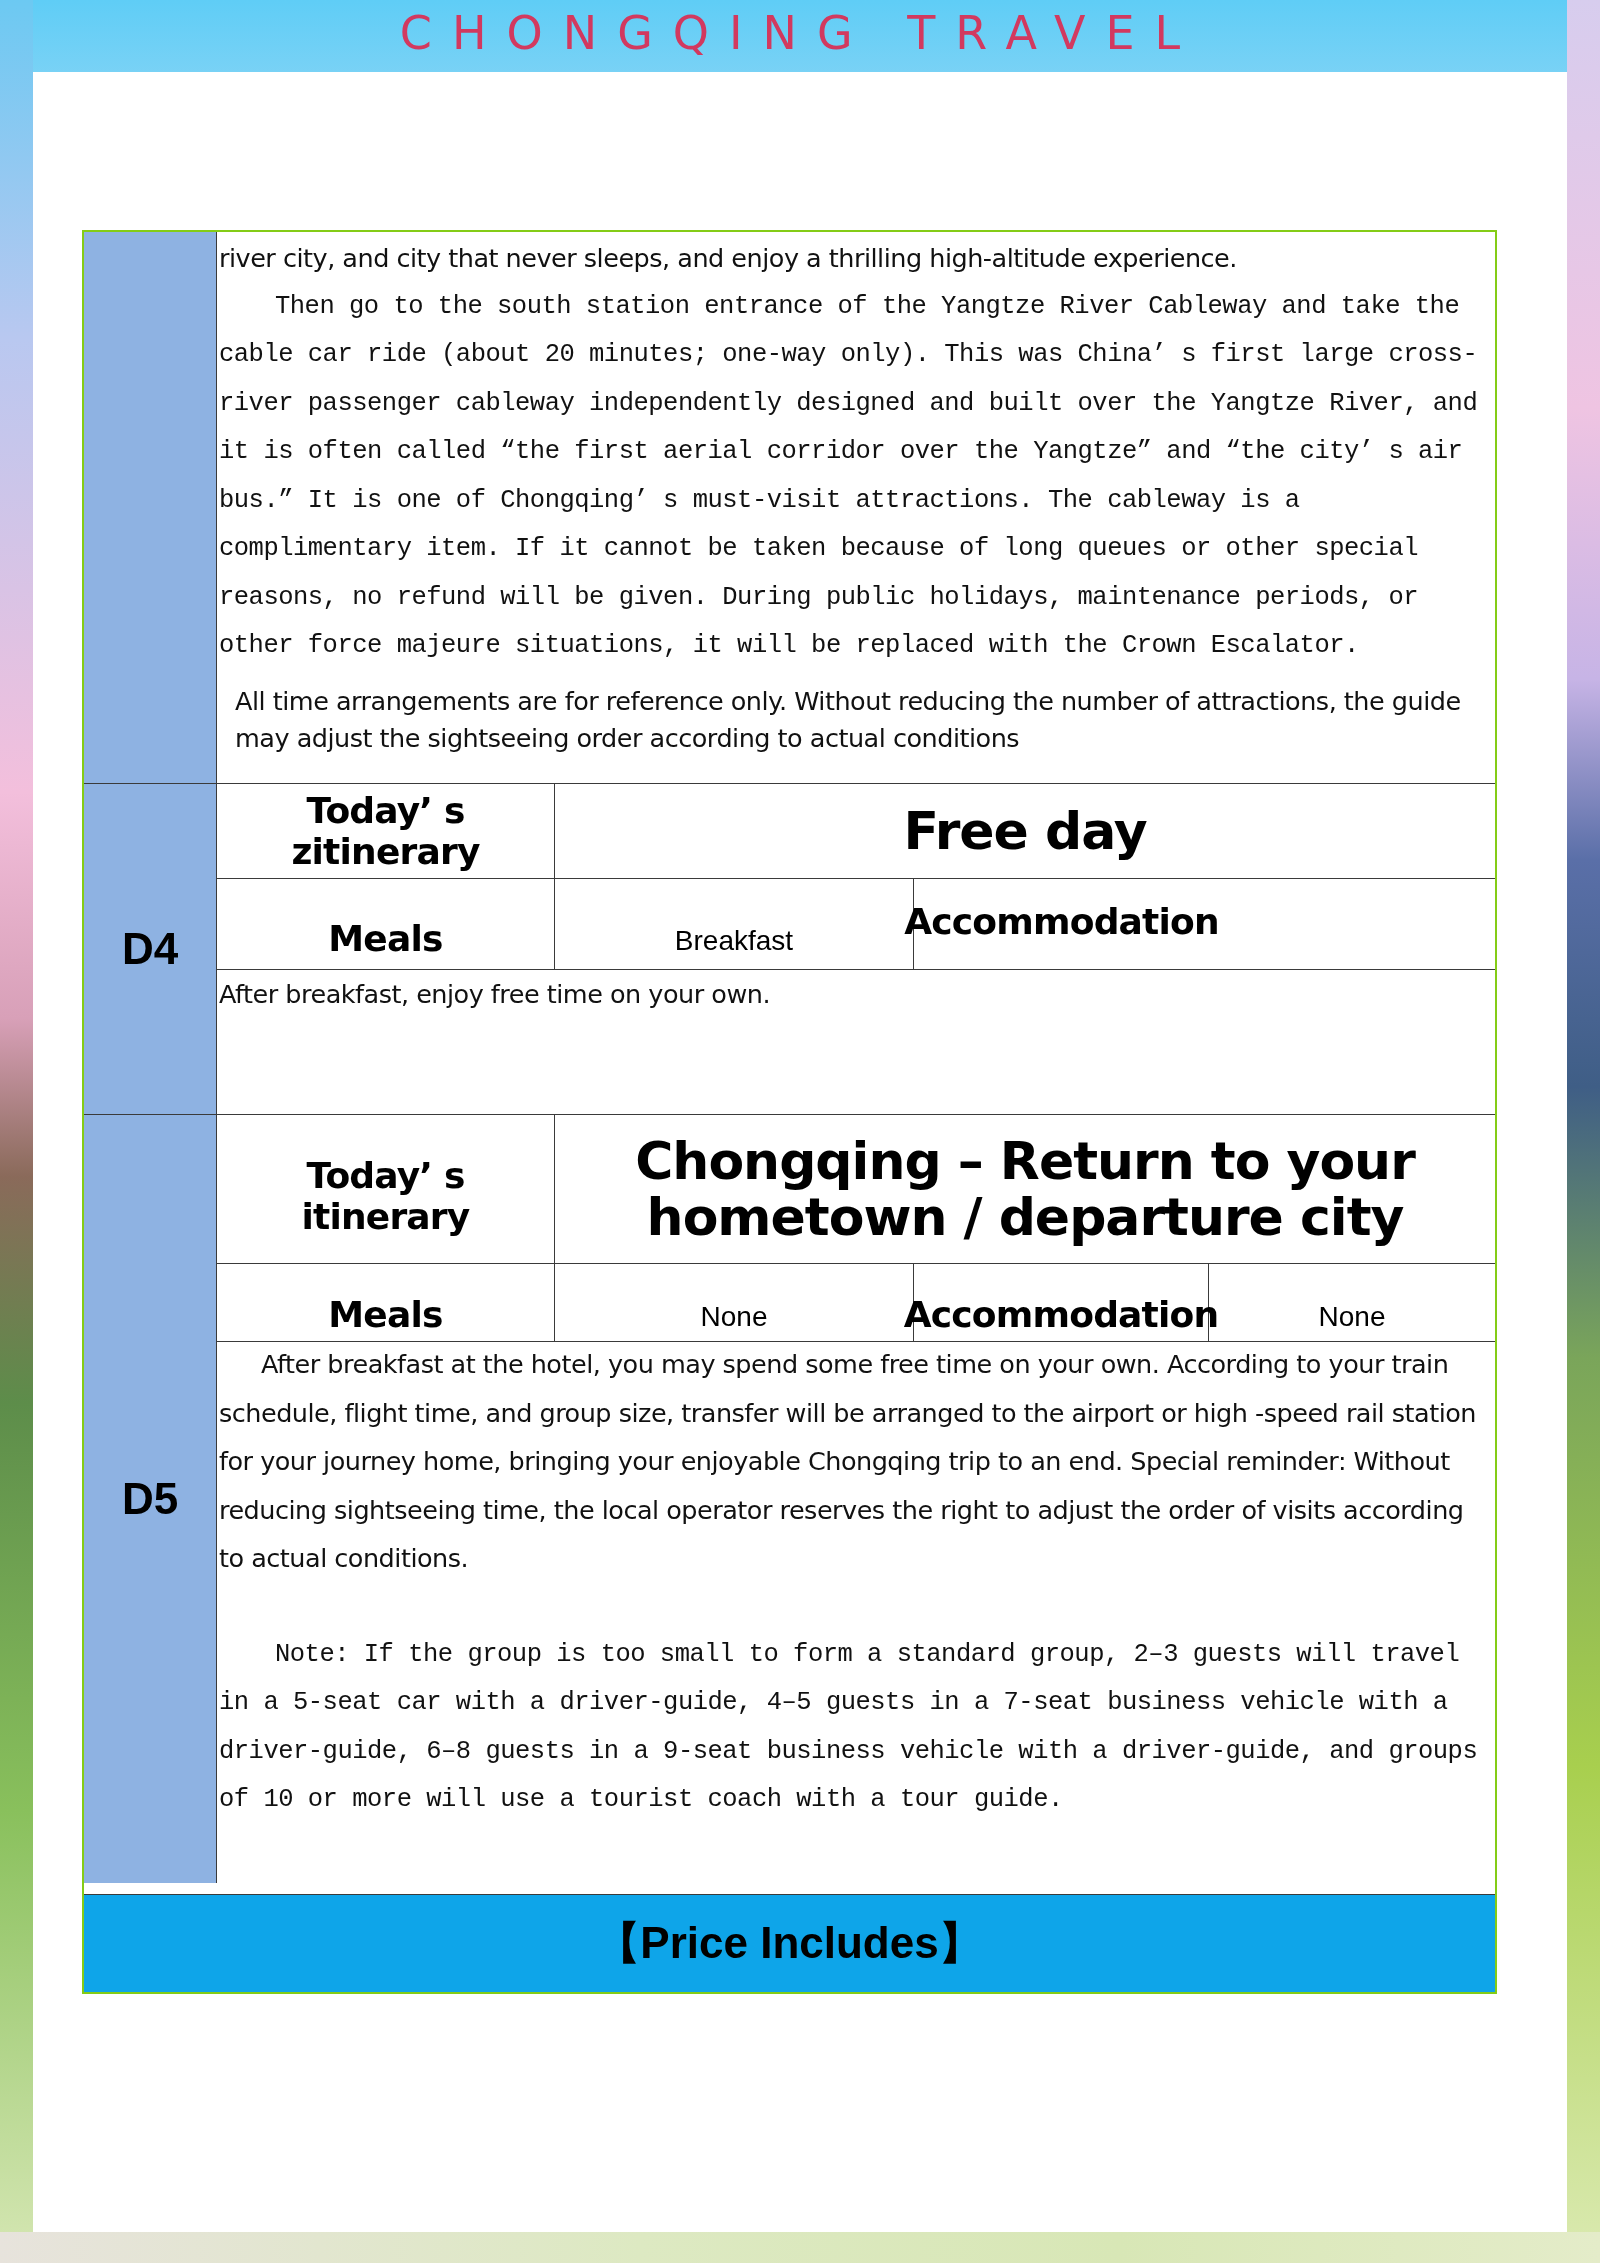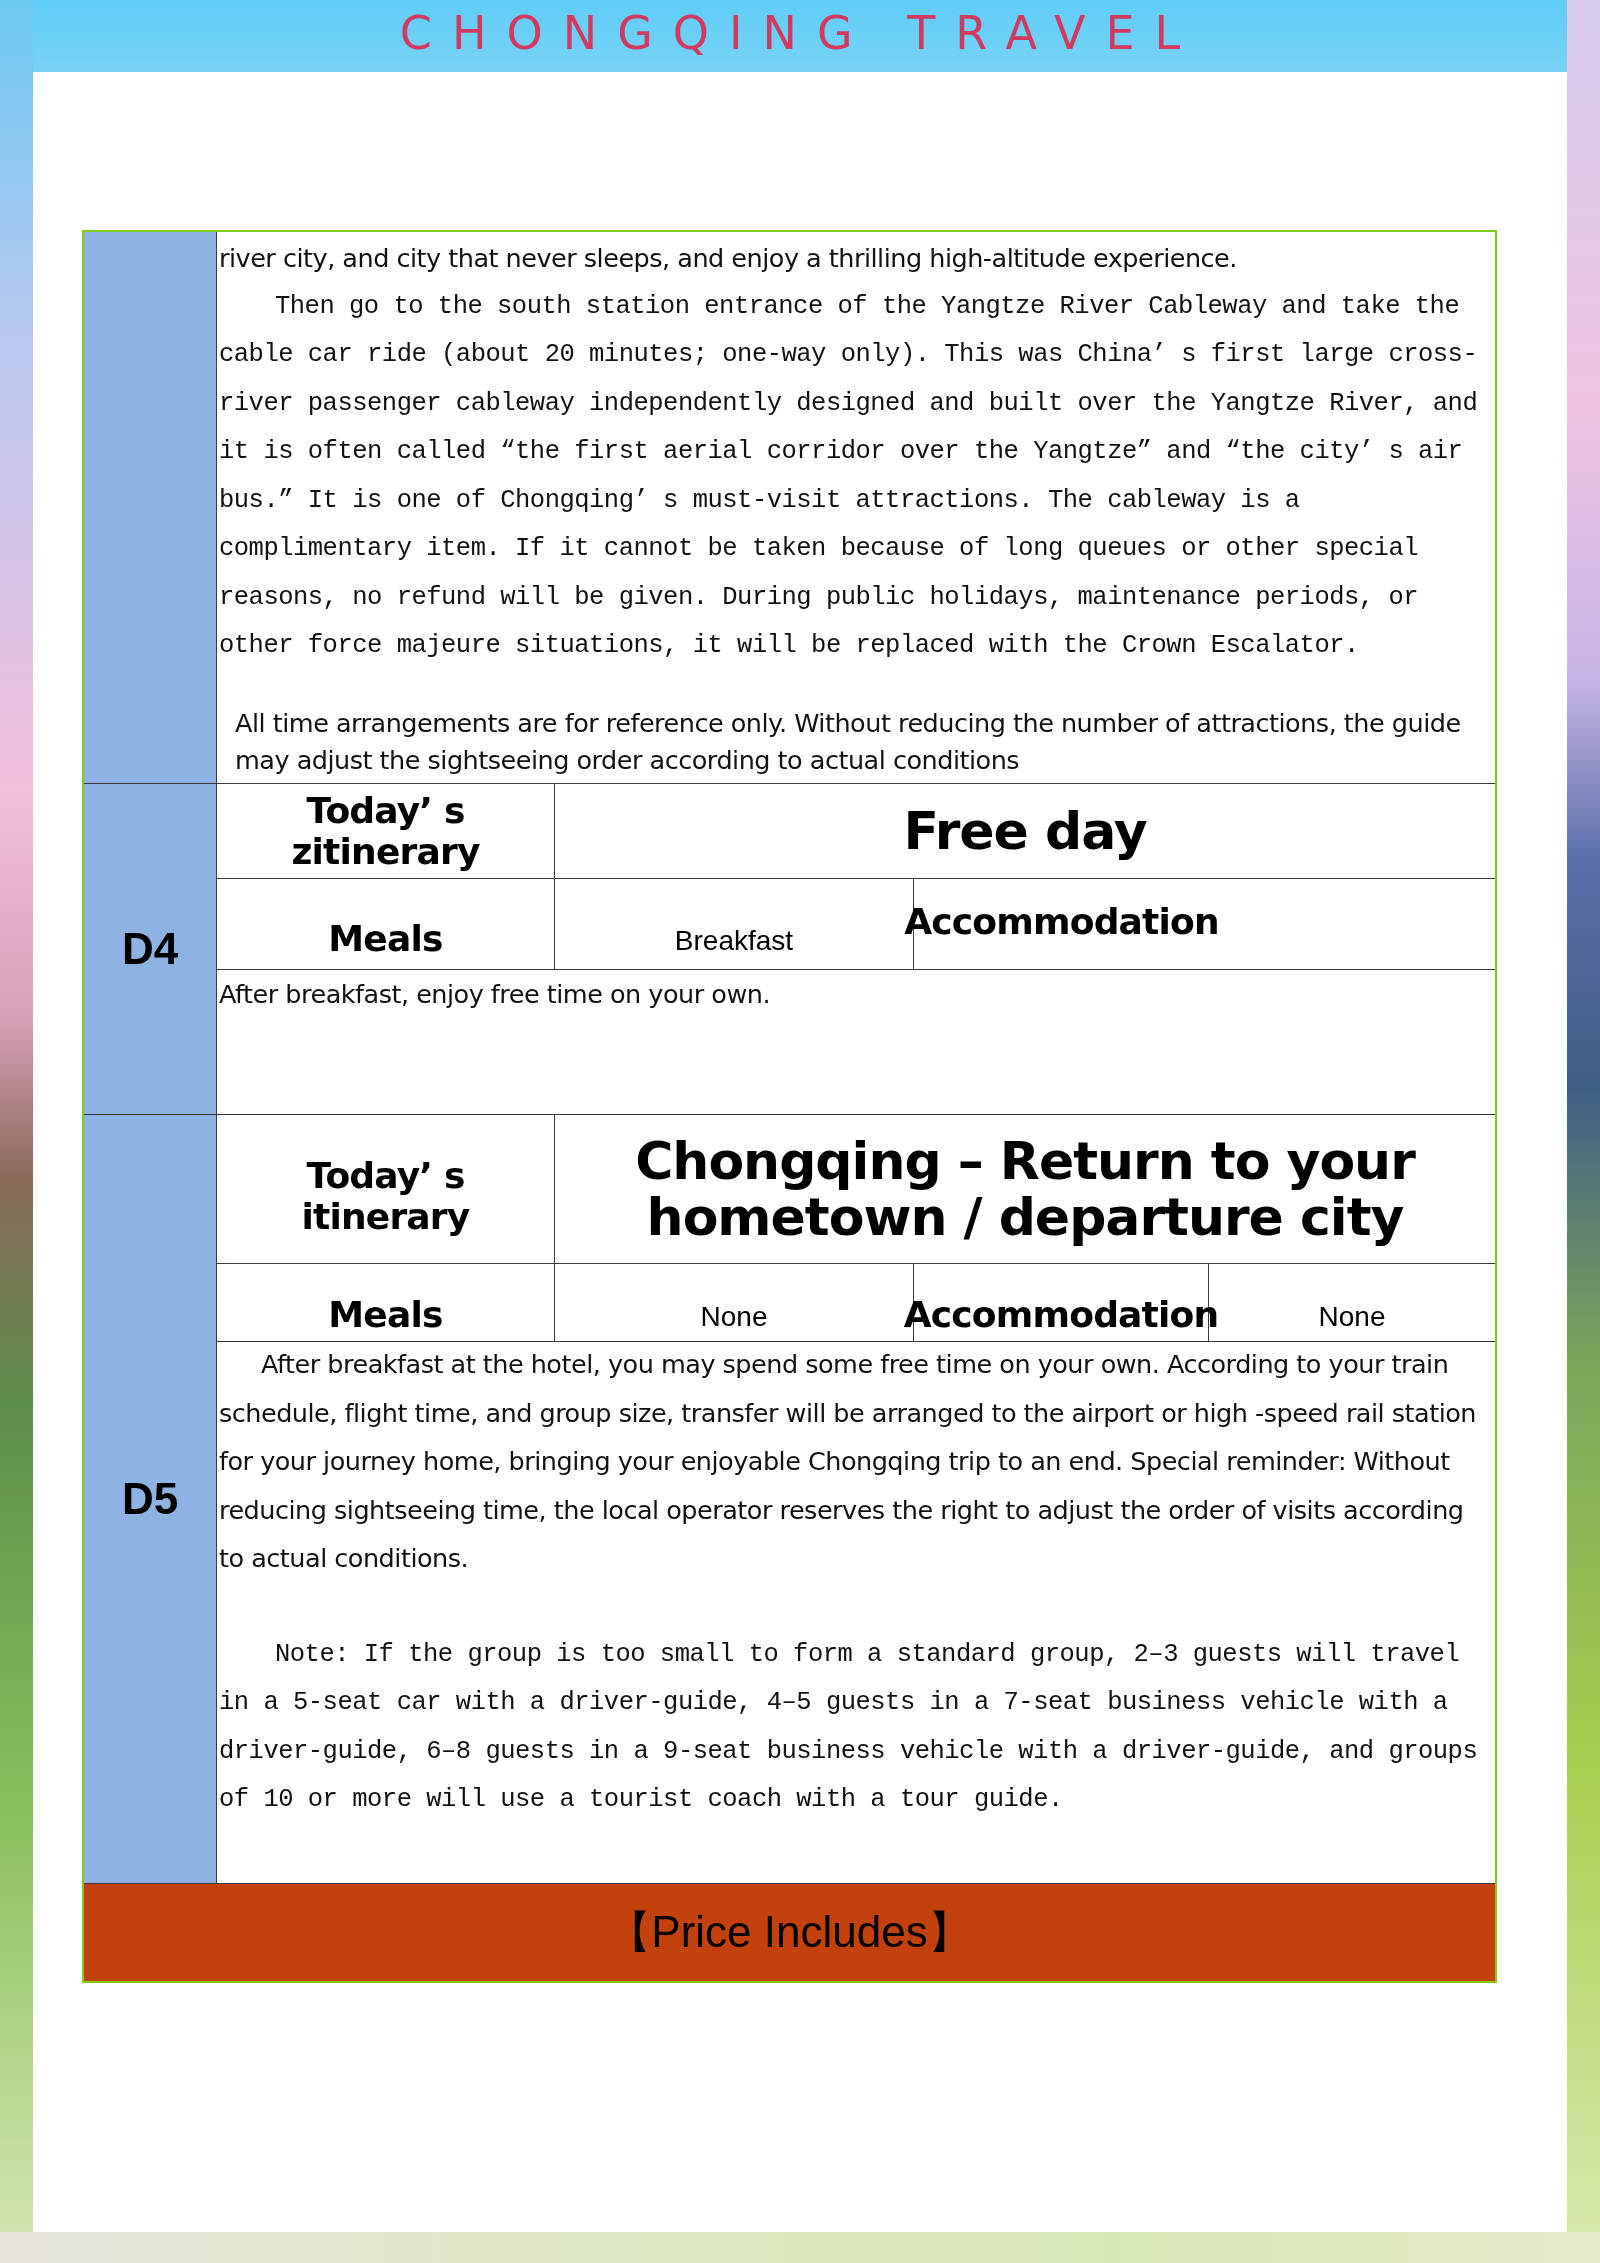--- a/index.html
+++ b/index.html
@@ -60,44 +60,45 @@
   .cell:last-child { border-right:none; }
   .c1 { width:338px; }
   .c2 { width:359px; }
   .c3 { width:295px; }
   .c4 { flex:1; }
   .c234 { flex:1; }
   .lbl { font-family:"DejaVu Sans", sans-serif; font-weight:bold; font-size:36px; letter-spacing:-0.8px; }
   .val { font-family:"Liberation Sans", sans-serif; font-size:28px; }
   .title-big { font-family:"DejaVu Sans", sans-serif; font-weight:bold; font-size:52px; letter-spacing:-1px; line-height:56px; }
   .price {
-    background:#c2410c; height:97px; display:flex; align-items:center; justify-content:center;
-    font-family:"Liberation Sans", sans-serif; font-weight:normal; font-size:44px; color:#000;
+    background:#0ea5e9; height:97px; display:flex; align-items:center; justify-content:center;
+    font-family:"Liberation Sans", sans-serif; font-weight:bold; font-size:44px; color:#000;
     border-top:1.5px solid #3a3a3a;
+    margin-top:11px;
   }
 </style>
 </head>
 <body>
 
 <div class="bg-left"></div>
 <div class="bg-right"></div>
 <div class="bg-bottom"></div>
 
 <div class="brand">CHONGQING TRAVEL</div>
 
 <div class="panel"></div>
 
 <div class="tbl">
 
   <div class="row" style="height:551px;">
     <div class="daycol"></div>
     <div class="content">
       <p class="para" style="margin-top:2px;">river city, and city that never sleeps, and enjoy a thrilling high-altitude experience.</p>
       <p class="para indent">Then go to the south station entrance of the Yangtze River Cableway and take the cable car ride (about 20 minutes; one-way only). This was China’ s first large cross-river passenger cableway independently designed and built over the Yangtze River, and it is often called “the first aerial corridor over the Yangtze” and “the city’ s air bus.” It is one of Chongqing’ s must-visit attractions. The cableway is a complimentary item. If it cannot be taken because of long queues or other special reasons, no refund will be given. During public holidays, maintenance periods, or other force majeure situations, it will be replaced with the Crown Escalator.</p>
-      <p class="note-small" style="margin-top:34px;">All time arrangements are for reference only. Without reducing the number of attractions, the guide may adjust the sightseeing order according to actual conditions</p>
+      <p class="note-small" style="margin-top:12px;">All time arrangements are for reference only. Without reducing the number of attractions, the guide may adjust the sightseeing order according to actual conditions</p>
     </div>
   </div>
 
   <div class="row" style="height:330px;">
     <div class="daycol">D4</div>
     <div class="content">
       <div class="grid-row" style="height:94px;">
         <div class="cell c1">
           <span class="lbl">Today’ s zitinerary</span>
         </div>

